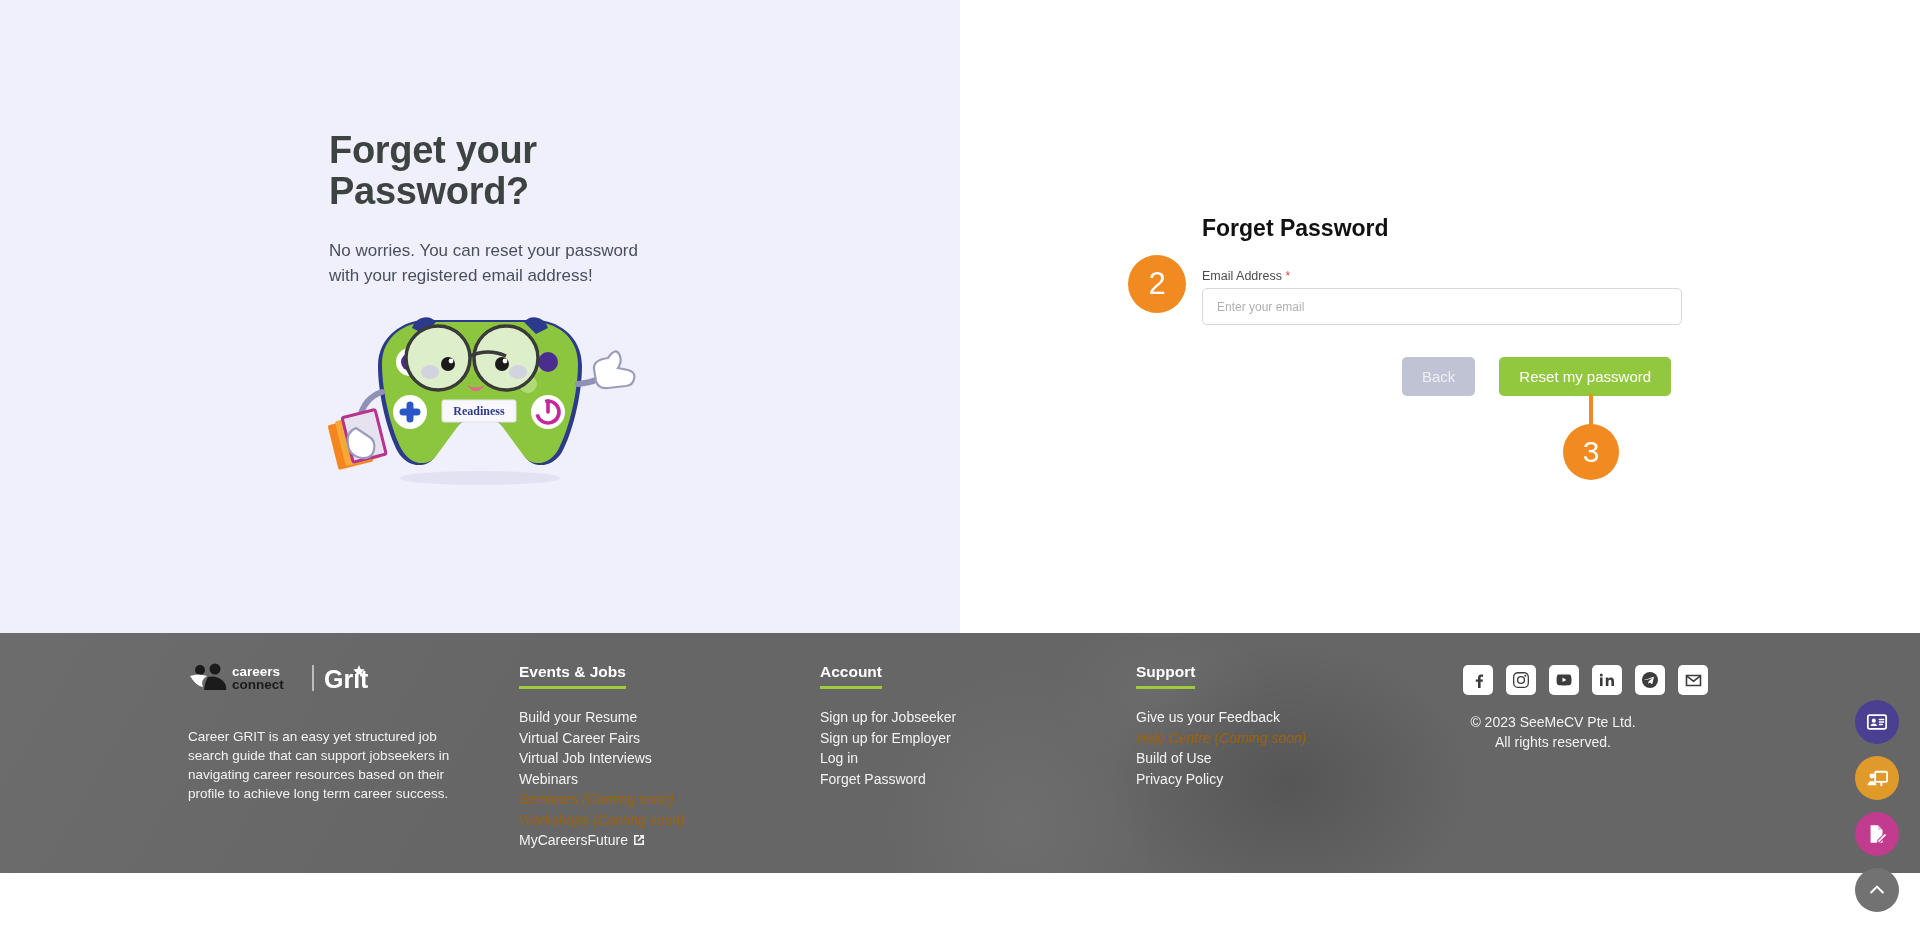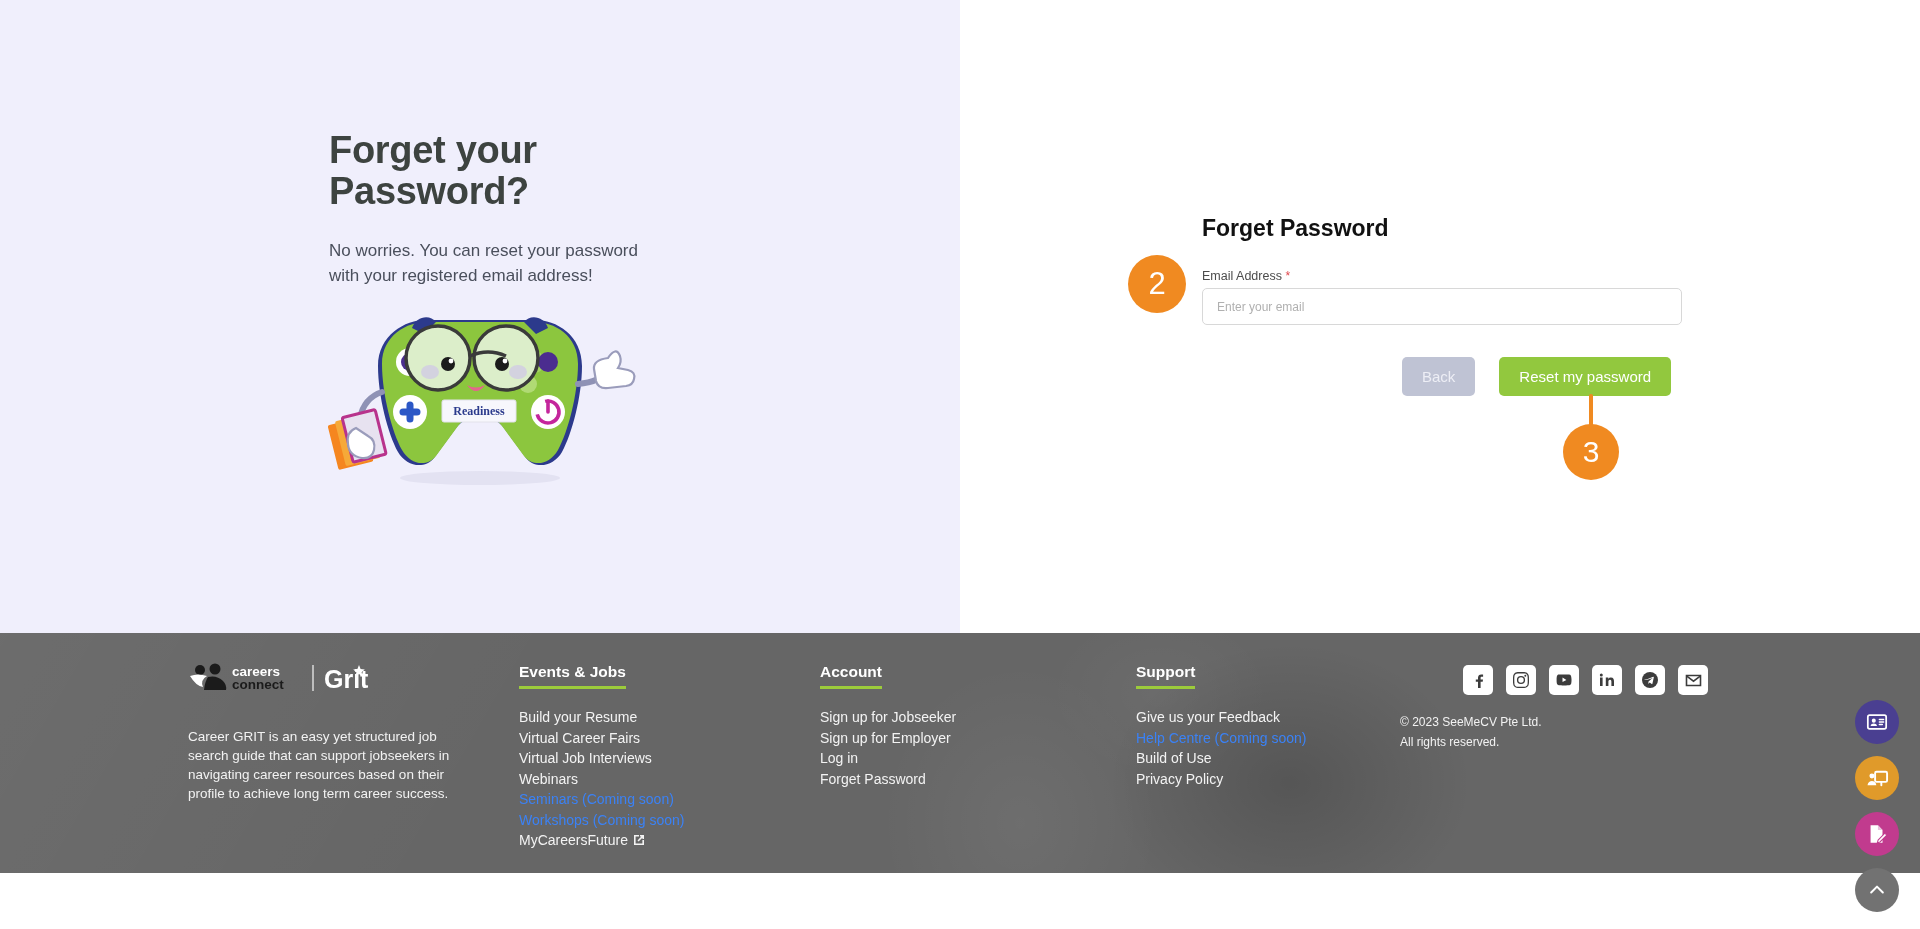--- a/index.html
+++ b/index.html
@@ -81,34 +81,34 @@
     pointer-events:none;
   }
 
   .fcol { position:absolute; }
   .fcol-brand { left:188px; top:663px; width:300px; }
   .brand-logos { display:flex; align-items:center; height:30px; margin-bottom:34px; }
   .brand-desc { font-size:13.5px; line-height:19px; color:#f2f2f2; width:290px; }
 
   .fhead { font-size:15.5px; font-weight:bold; color:#ffffff; margin:0 0 8px 0; display:inline-block; padding-bottom:5px; border-bottom:3px solid #9ccb3b; }
   .flink { font-size:14px; line-height:20.5px; color:#f3f3f3; display:block; text-decoration:none; }
-  .flink.soon { color:#3b82f6; }
+  .flink.soon { color:#a16207; font-style:italic; }
   .flink.ext { display:flex; align-items:center; gap:5px; }
 
   .fcol-events { left:507px; top:663px;margin-left:12px; }
   .fcol-account { left:820px; top:663px; }
   .fcol-support { left:1136px; top:663px; }
 
   .social-row { position:absolute; left:1463px; top:665px; display:flex; gap:13px; }
   .social {
     width:30px; height:30px; border-radius:5px; background:#fff;
     display:flex; align-items:center; justify-content:center;
   }
   .social svg { fill:#3c3c3c; }
-  .copyright { position:absolute; left:1400px; top:712px; width:306px; text-align:left; font-size:12px; line-height:20px; color:#f2f2f2; }
+  .copyright { position:absolute; left:1400px; top:712px; width:306px; text-align:center; font-size:14px; line-height:20px; color:#f2f2f2; }
 
   
   .fab-stack { position:absolute; left:1855px; top:700px; width:52px; }
   .fab {
     width:44px; height:44px; border-radius:50%;
     display:flex; align-items:center; justify-content:center;
     margin-bottom:12px; cursor:pointer;
   }
   .fab svg { fill:#fff; }
   .fab-card { background:#4a3f91; }

